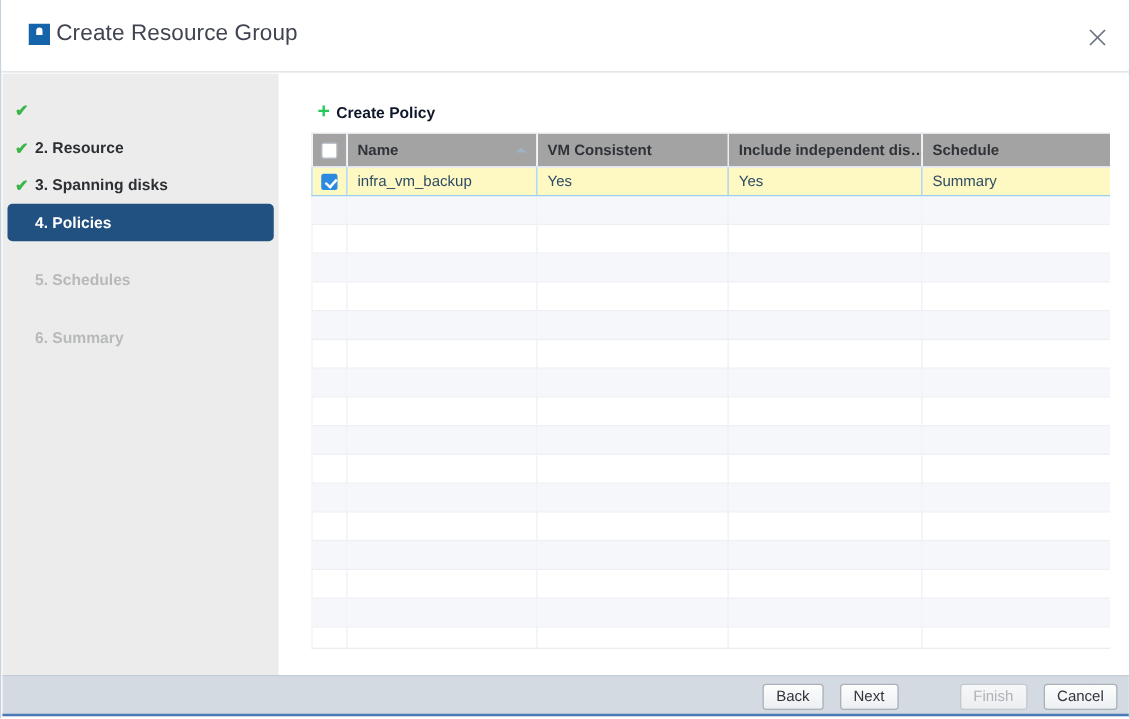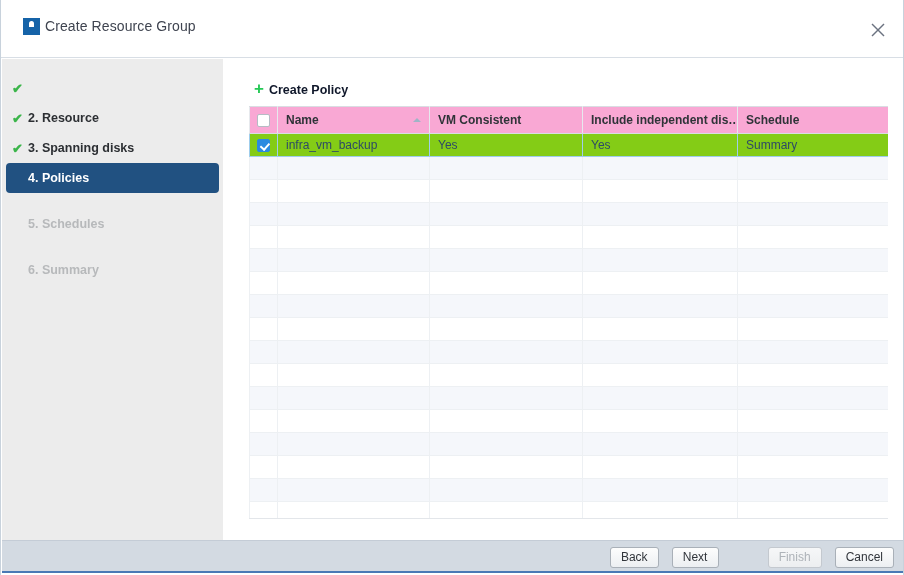--- a/index.html
+++ b/index.html
@@ -59,21 +59,21 @@
   .app-icon .notch {
     position: absolute;
     left: 6px;
     top: 3px;
     width: 5px;
     height: 6px;
     background: #ffffff;
     border-radius: 3px 3px 0 0;
   }
   .title-text {
-    font-size: 14px;
+    font-size: 18px;
     color: #3f4450;
     font-weight: 400;
     letter-spacing: 0.1px;
     white-space: nowrap;
   }
   .close-btn {
     position: absolute;
     right: 12px;
     top: 15px;
     width: 30px;
@@ -181,21 +181,21 @@
     font-size: 12px;
   }
   table.grid col.c-chk { width: 28px; }
   table.grid col.c-name { width: 152px; }
   table.grid col.c-vm { width: 153px; }
   table.grid col.c-inc { width: 155px; }
   table.grid col.c-sch { width: 151px; }
 
   table.grid thead th {
     height: 27px;
-    background: #f9a8d4;
+    background: #a3a3a3;
     border-top: 1px solid #d9dde2;
     border-bottom: 1px solid #d9dde2;
     border-right: 1px solid #e6e9ed;
     text-align: left;
     padding: 0 8px;
     font-size: 12px;
     font-weight: bold;
     color: #2f3338;
     box-sizing: border-box;
     white-space: nowrap;
@@ -227,21 +227,21 @@
     box-sizing: border-box;
     color: #3a6fa5;
     white-space: nowrap;
     overflow: hidden;
     font-size: 12px;
   }
   table.grid tbody td.td-chk { padding: 0; text-align: center; }
   table.grid tbody tr.odd td { background: #ffffff; }
   table.grid tbody tr.even td { background: #f5f7fb; }
   table.grid tbody tr.selected td {
-    background: #84cc16;
+    background: #fef9c3;
     border-bottom-color: #9fcdec;
     border-right-color: #9fcdec;
     border-left-color: #9fcdec;
     color: #2e4a66;
     cursor: pointer;
   }
 
   
   .cbx {
     width: 13px;

